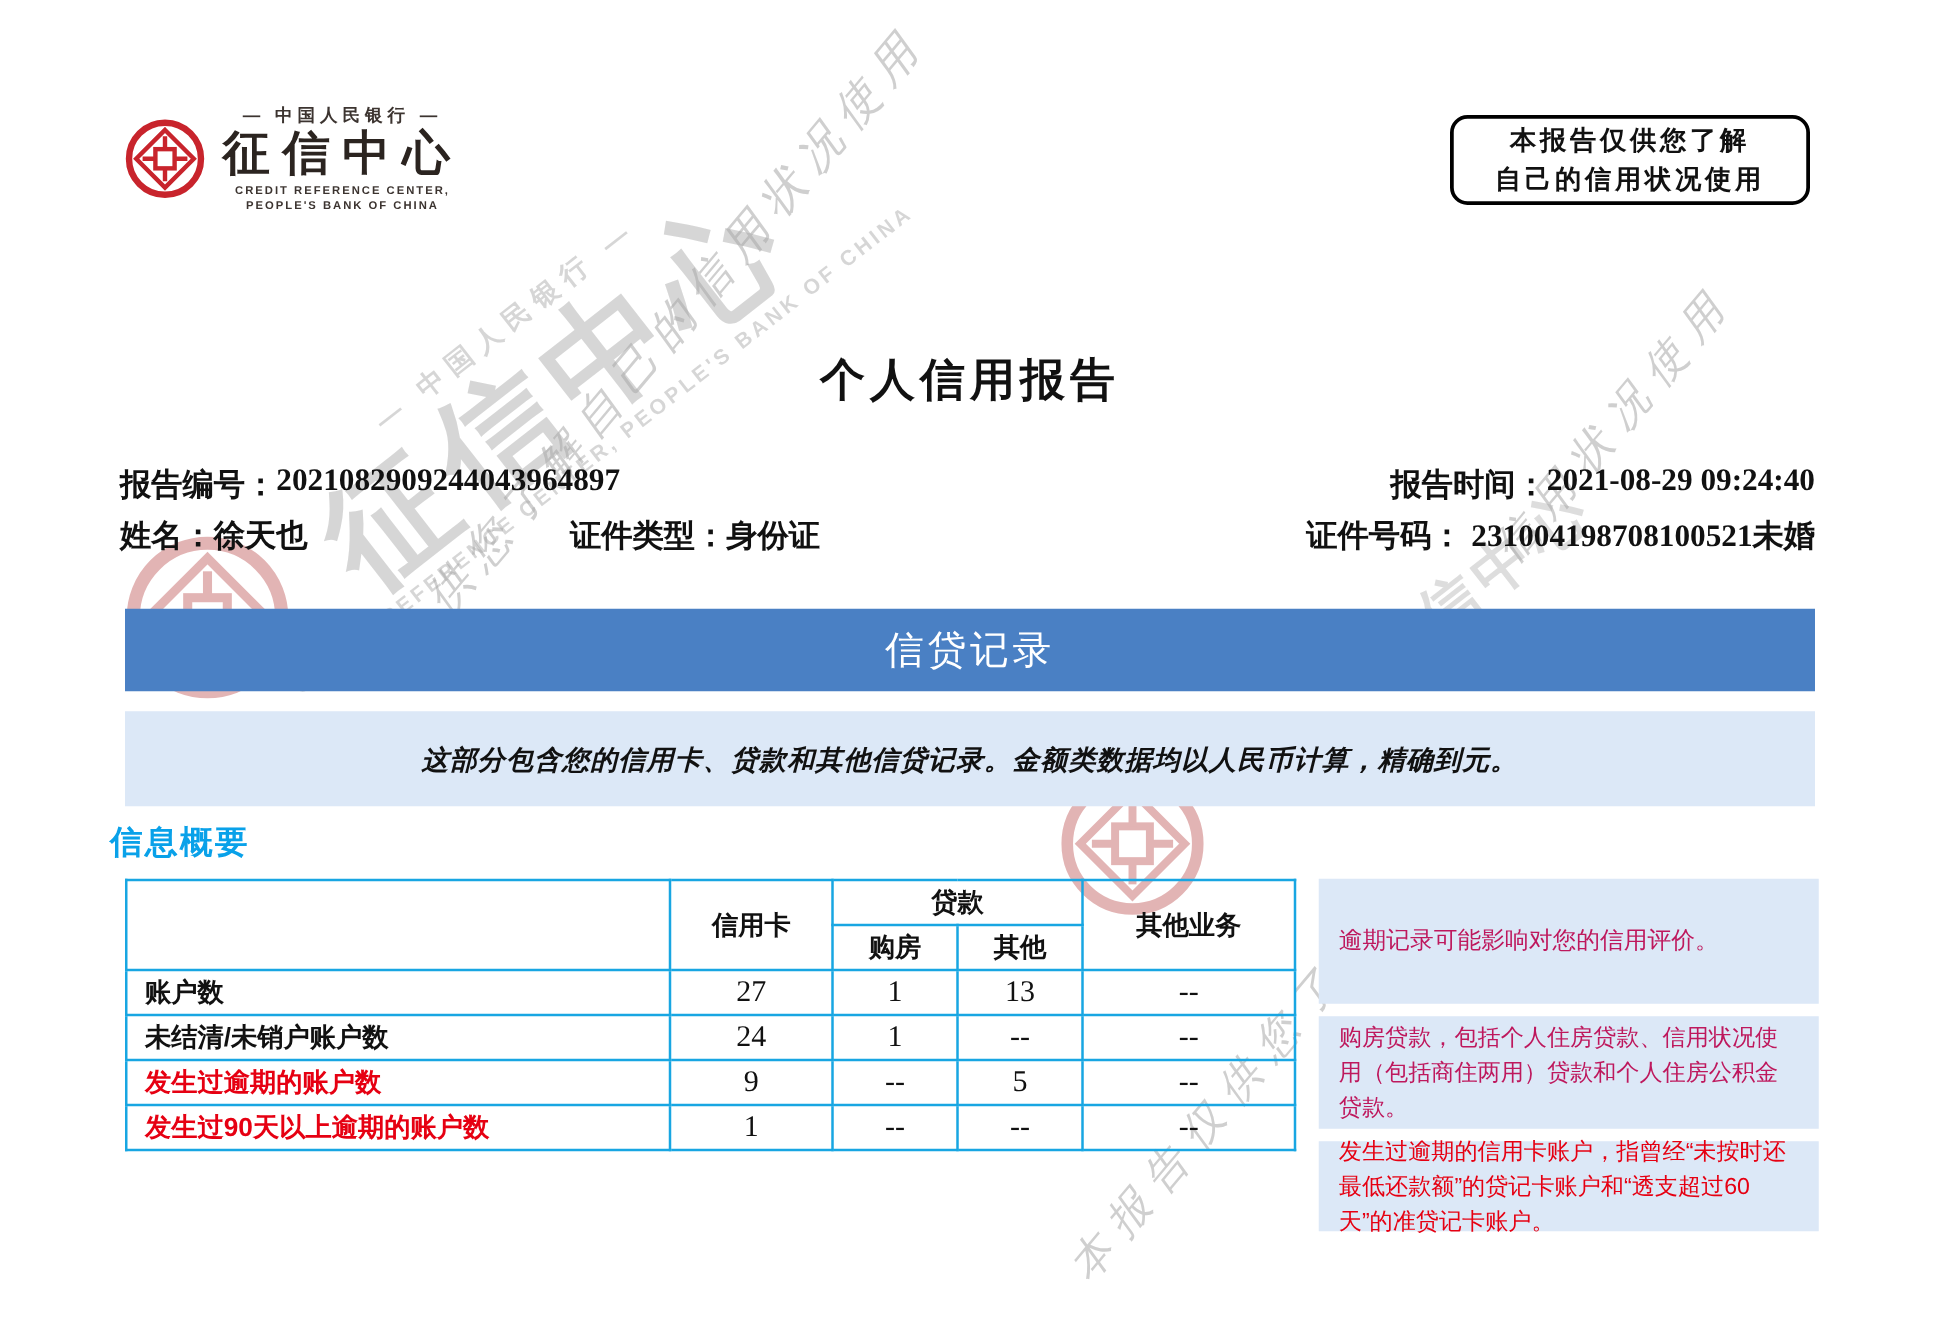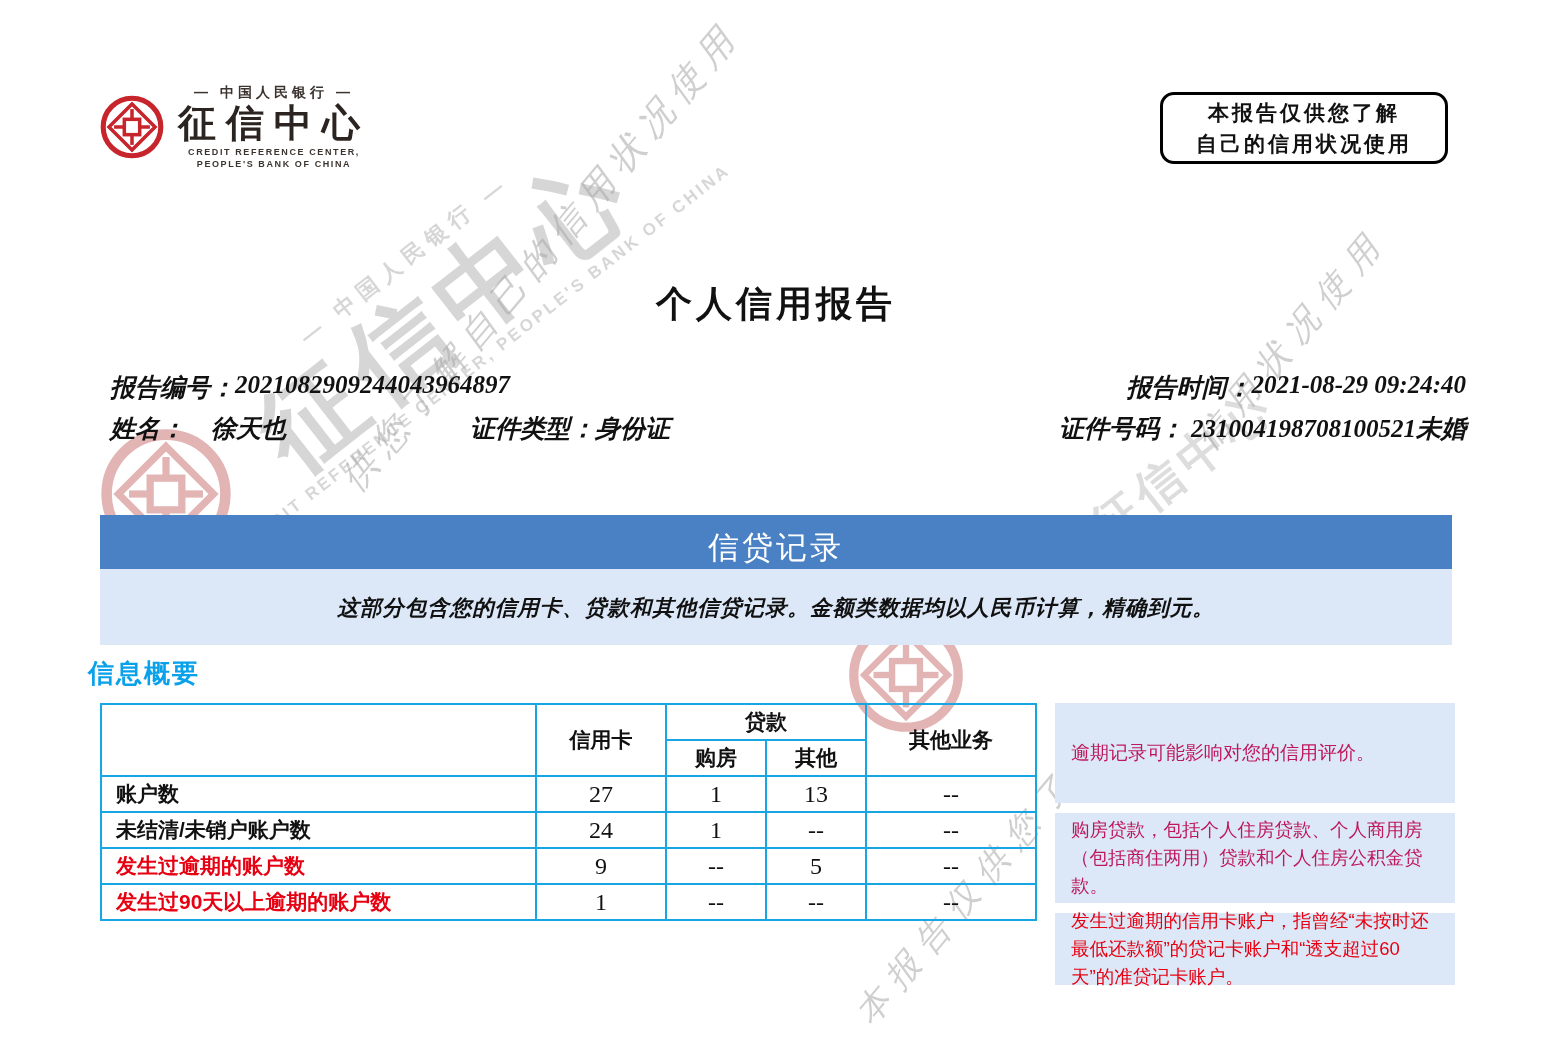--- a/index.html
+++ b/index.html
@@ -36,30 +36,30 @@
   .logo-center{font-size:38px;font-weight:700;letter-spacing:10px;color:#2b2420;line-height:1.15;}
   .logo-english{font-size:9px;font-weight:700;letter-spacing:1.6px;color:#3c3430;line-height:1.35;}
 
   
   .notice-box{left:1160px;top:92px;width:282px;height:66px;border:3px solid #000;
               border-radius:14px;display:flex;flex-direction:column;justify-content:center;
               text-align:center;font-size:21px;font-weight:800;letter-spacing:3px;line-height:31px;}
 
   
   .doc-title{left:0;top:280px;width:100%;text-align:center;font-size:36px;font-weight:700;letter-spacing:4px;}
-  .info-line{left:110px;width:1356px;display:flex;font-size:25px;font-weight:700;font-style:italic;}
+  .info-line{left:96px;width:1356px;display:flex;font-size:25px;font-weight:700;}
   .info-line1{top:371px;}
   .info-line2{top:412px;}
   .num{font-family:"Liberation Serif",serif;font-weight:700;}
   .grow{flex:1;}
-  .info-name-group{width:360px;display:flex;gap:26px;}
+  .info-name-group{width:360px;display:flex;}
   .info-right-group{margin-left:auto;display:flex;}
 
   
-  .banner{left:100px;top:515px;width:1352px;height:66px;background:var(--banner-blue);
+  .banner{left:100px;top:487px;width:1352px;height:66px;background:var(--banner-blue);
           color:#fff;display:flex;align-items:center;justify-content:center;
           font-size:31px;letter-spacing:3px;}
   .strip{left:100px;top:569px;width:1352px;height:76px;background:var(--strip-blue);
          display:flex;align-items:center;justify-content:center;
          font-size:21.5px;font-weight:700;font-style:italic;letter-spacing:1px;}
 
   
   .summary-heading{left:88px;top:656px;font-size:26px;font-weight:700;color:var(--heading-blue);letter-spacing:2px;}
   .summary-table{left:100px;top:703px;border-collapse:collapse;table-layout:fixed;background:transparent;}
   .summary-table td,.summary-table th{border:2px solid var(--table-border);padding:0;
@@ -221,16 +221,16 @@
       <td class="row-label red">发生过90天以上逾期的账户数</td>
       <td class="val">1</td>
       <td class="val">--</td>
       <td class="val">--</td>
       <td class="val">--</td>
     </tr>
   </tbody>
     </table>
 
   <div class="layer note note-1">逾期记录可能影响对您的信用评价。</div>
-  <div class="layer note note-2">购房贷款，包括个人住房贷款、个人商用房（包括商住两用）贷款和个人住房公积金贷款。</div>
+  <div class="layer note note-2">购房贷款，包括个人住房贷款、信用状况使用（包括商住两用）贷款和个人住房公积金贷款。</div>
   <div class="layer note note-3">发生过逾期的信用卡账户，指曾经“未按时还最低还款额”的贷记卡账户和“透支超过60天”的准贷记卡账户。</div>
 
 </div>
 
 </body></html>

